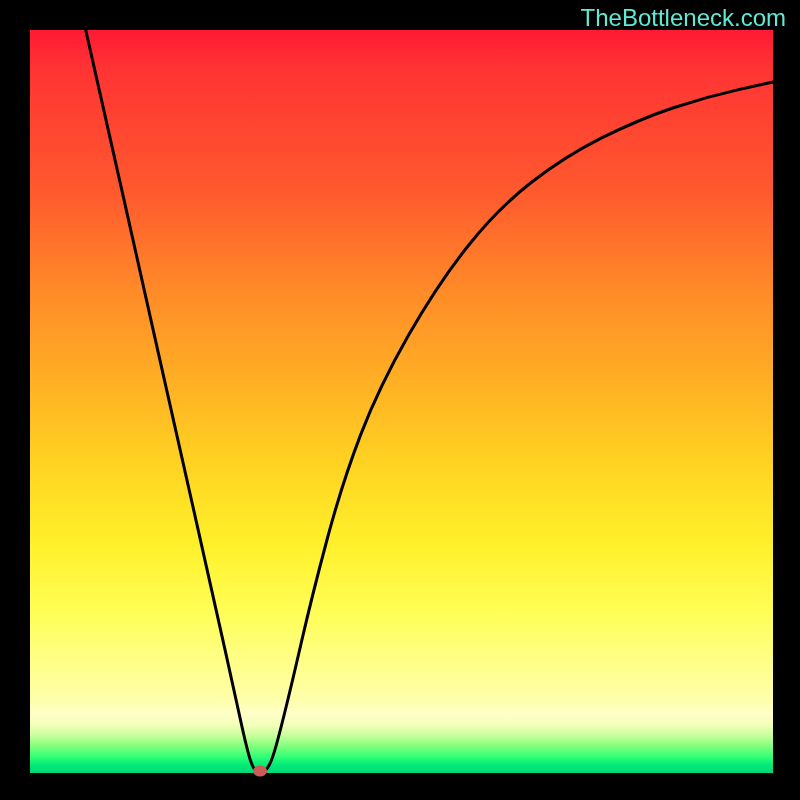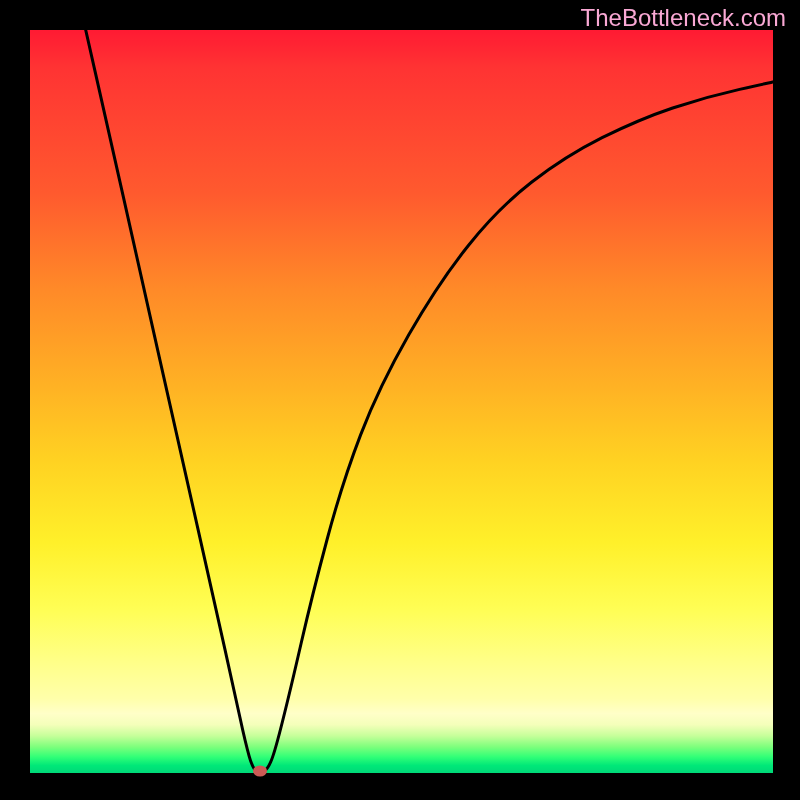--- a/index.html
+++ b/index.html
@@ -9,21 +9,21 @@
     height: 800px;
     background: #000;
     position: relative;
     font-family: Arial, Helvetica, sans-serif;
     overflow: hidden;
   }
   .watermark {
     position: absolute;
     top: 4px;
     right: 14px;
-    color: #f9a8d4;
+    color: #5eead4;
     font-size: 24px;
     font-weight: 500;
     z-index: 10;
   }
   .plot-area {
     position: absolute;
     left: 30px;
     top: 30px;
     width: 743px;
     height: 743px;

